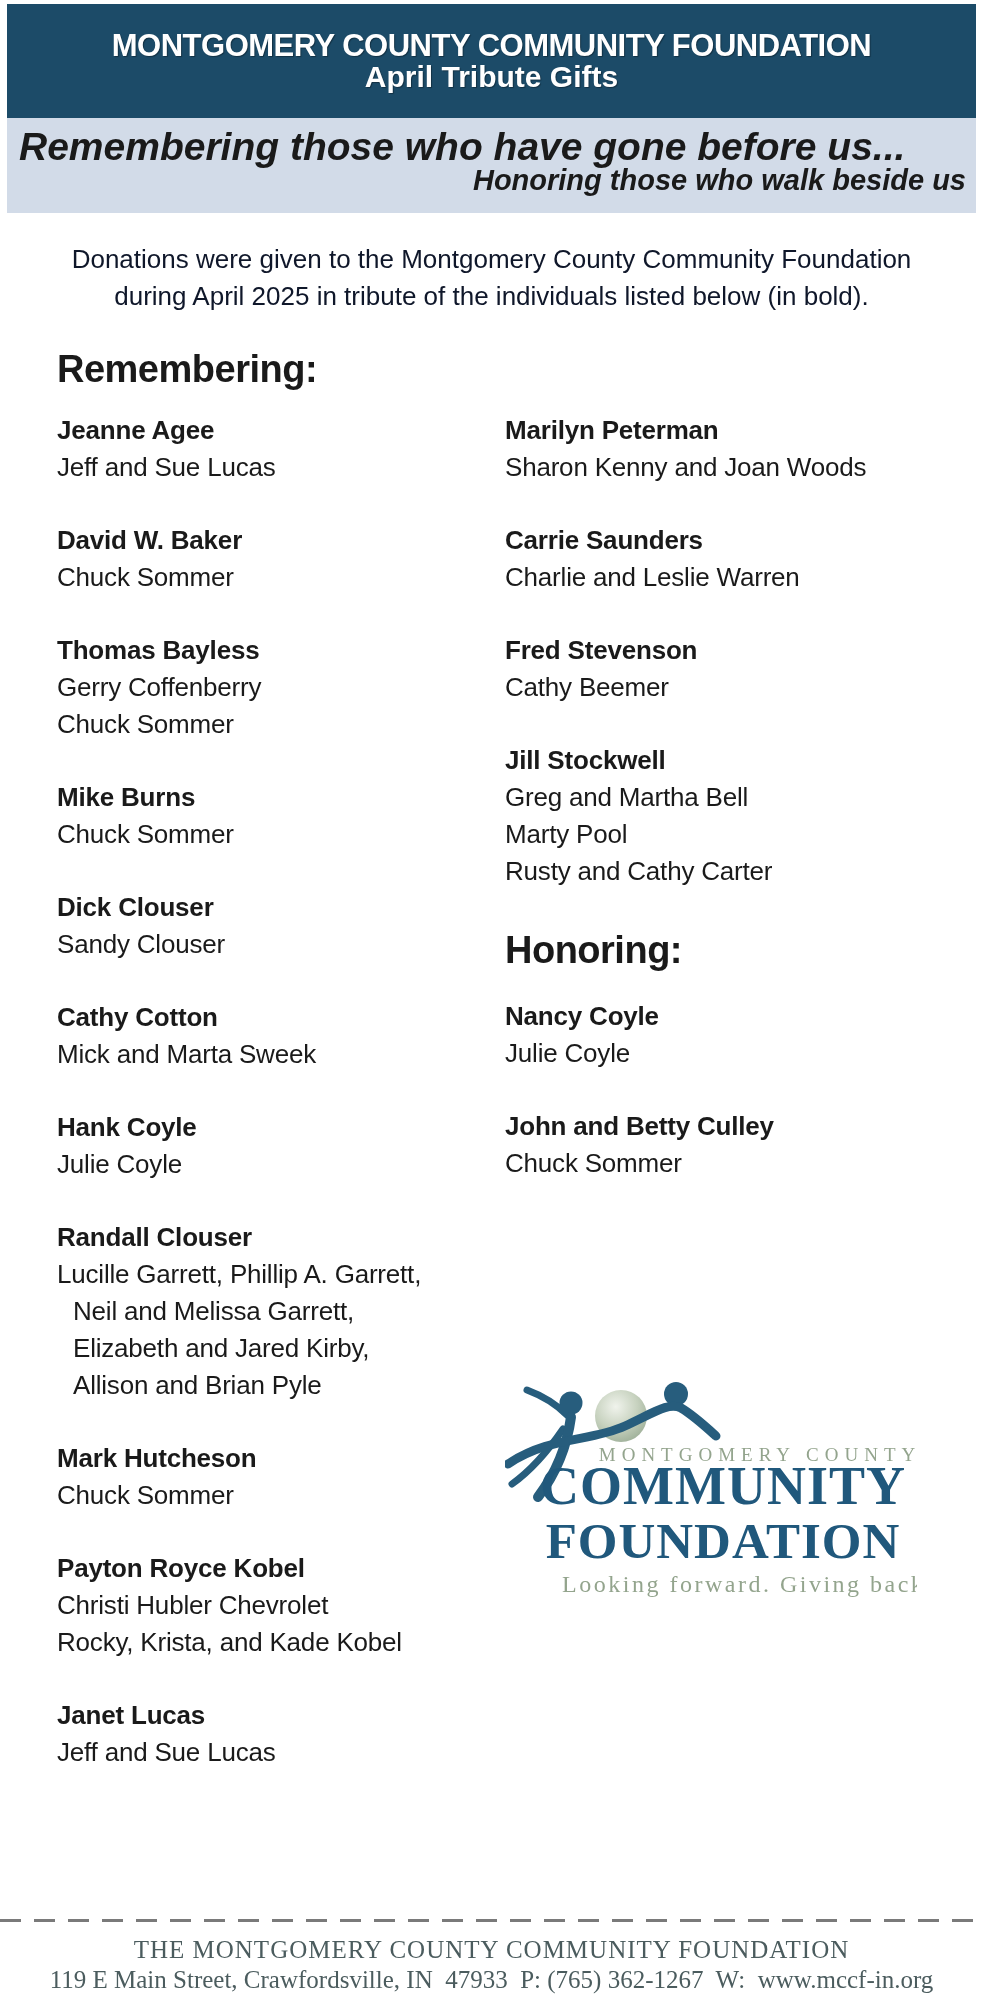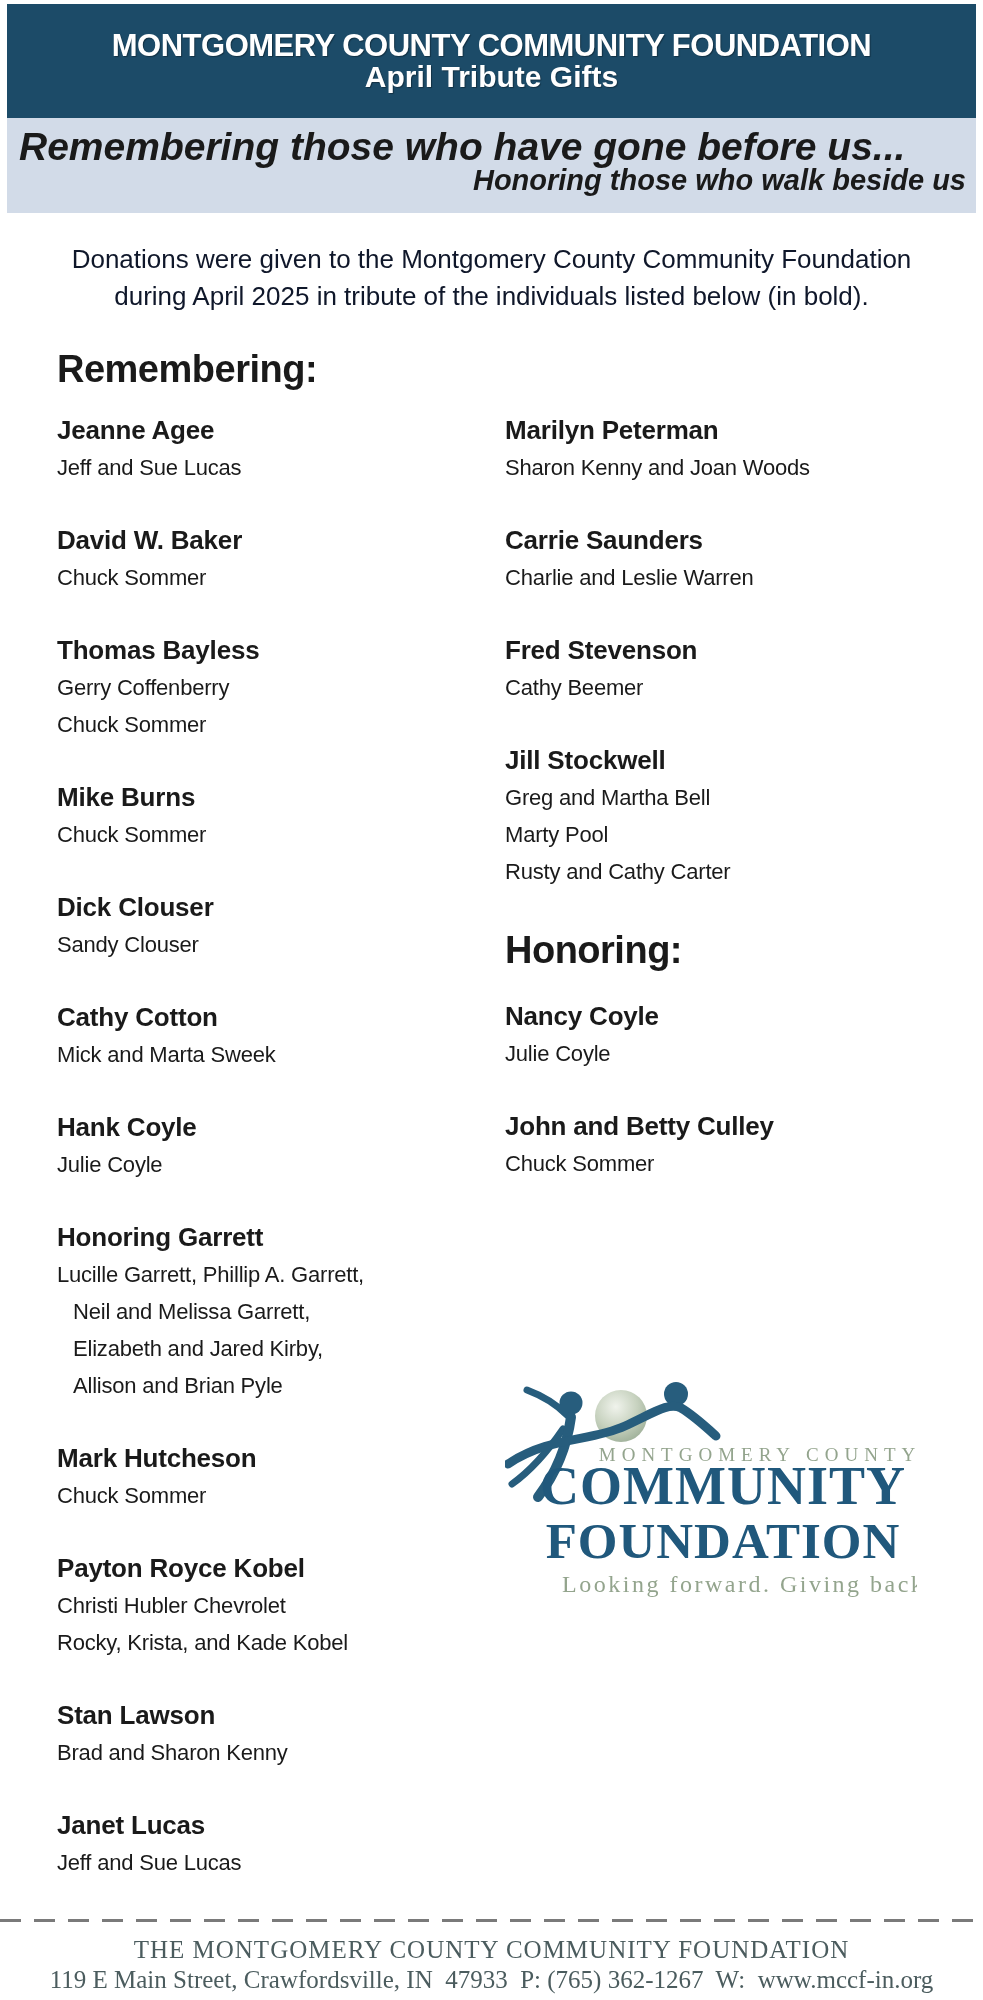--- a/index.html
+++ b/index.html
@@ -47,21 +47,21 @@
     position:absolute; left:57px; top:348px; font-size:38px; font-weight:700;
     letter-spacing:-0.5px;
   }
   .columns{
     position:absolute; left:57px; top:412px; width:916px; display:flex;
   }
   .col-left{width:448px; flex:0 0 auto;}
   .col-right{width:468px; flex:0 0 auto;}
   .entry{margin-bottom:36px;}
   .honoree{font-size:26px; font-weight:700; line-height:37px; white-space:nowrap; letter-spacing:-0.2px;}
-  .donor{font-size:22px; line-height:37px; white-space:nowrap; letter-spacing:-0.2px;}
+  .donor{font-size:26px; line-height:37px; white-space:nowrap; letter-spacing:-0.2px;}
   .donor.indent{padding-left:16px;}
   .honoring-heading{
     margin-top:35px; margin-bottom:24px; font-size:38px; font-weight:700;
     line-height:48px; letter-spacing:-0.5px;
   }
   .logo-block{margin-top:196px; width:412px; height:222px;}
   .logo-block svg{display:block;}
   .logo-serif{font-family:"Liberation Serif", serif;}
   .footer-dash{
     position:absolute; top:1919px; left:0; width:983px; height:3px;
@@ -125,38 +125,34 @@
         </div>
         <div class="entry">
           <div class="honoree">Cathy Cotton</div>
           <div class="donor">Mick and Marta Sweek</div>
         </div>
         <div class="entry">
           <div class="honoree">Hank Coyle</div>
           <div class="donor">Julie Coyle</div>
         </div>
         <div class="entry">
-          <div class="honoree">Honoring Garrett</div>
+          <div class="honoree">Randall Clouser</div>
           <div class="donor">Lucille Garrett, Phillip A. Garrett,</div>
           <div class="donor indent">Neil and Melissa Garrett,</div>
           <div class="donor indent">Elizabeth and Jared Kirby,</div>
           <div class="donor indent">Allison and Brian Pyle</div>
         </div>
         <div class="entry">
           <div class="honoree">Mark Hutcheson</div>
           <div class="donor">Chuck Sommer</div>
         </div>
         <div class="entry">
           <div class="honoree">Payton Royce Kobel</div>
           <div class="donor">Christi Hubler Chevrolet</div>
           <div class="donor">Rocky, Krista, and Kade Kobel</div>
-        </div>
-        <div class="entry">
-          <div class="honoree">Stan Lawson</div>
-          <div class="donor">Brad and Sharon Kenny</div>
         </div>
         <div class="entry">
           <div class="honoree">Janet Lucas</div>
           <div class="donor">Jeff and Sue Lucas</div>
         </div>
       </div>
     <div class="col-right">
       <div id="rem-right-mount">
           <div class="entry">
             <div class="honoree">Marilyn Peterman</div>

